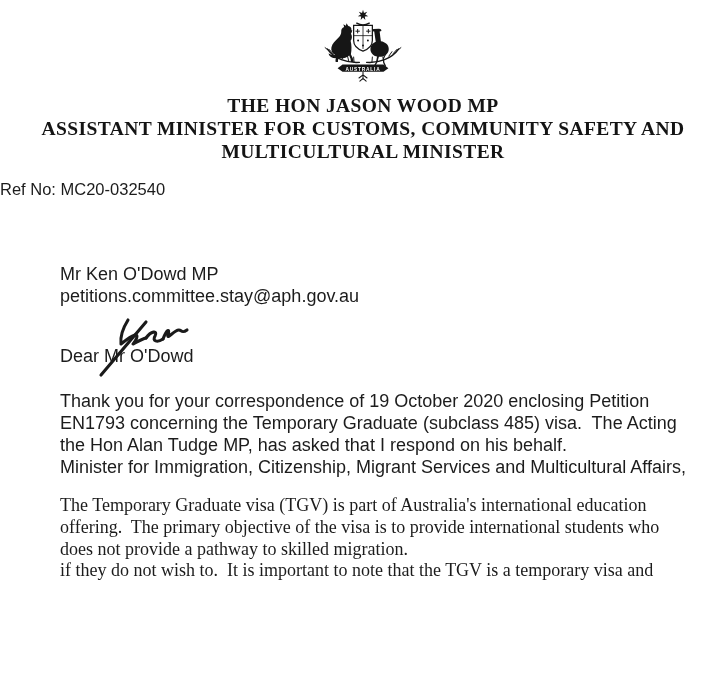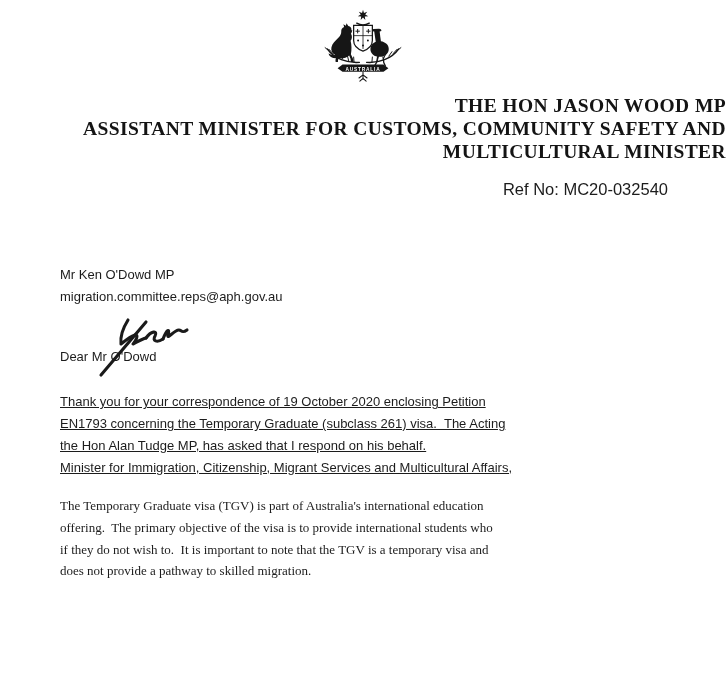--- a/index.html
+++ b/index.html
@@ -1,38 +1,38 @@
 <!DOCTYPE html>
 <html><head>
 <meta charset="utf-8">
 <style>
   html,body { margin:0; padding:0; background:#ffffff; }
   .page {
     position:relative; width:726px; height:680px; background:#ffffff;
     color:#1c1c1c; font-family:"Liberation Sans", sans-serif; overflow:hidden;
   }
-  .letterhead { text-align:right; }
+  .letterhead { text-align:center; }
   .crest { display:block; margin:8px auto 0 auto; width:90px; height:82px; }
   .crest .ink { fill:#161616; }
   .crest .stroke { fill:none; stroke:#161616; stroke-linecap:round; }
   .minister-name, .minister-title {
     font-family:"Liberation Serif", serif; font-weight:700;
     font-size:19.5px; line-height:23px; letter-spacing:0.4px;
     white-space:pre; color:#141414;
   }
   .minister-name { margin-top:4px; }
   .ref-line {
-    margin-top:16px; padding-right:58px; text-align:right;
+    margin-top:16px; padding-right:58px; 
     font-size:16.5px; line-height:20px; white-space:pre;
   }
   .recipient { margin:65px 0 0 60px; }
   .salutation { position:relative; margin:39px 0 0 60px; height:22px; }
-  .bodypara1 { margin:23px 0 0 60px;text-decoration:underline; }
+  .bodypara1 { margin:23px 0 0 60px; }
   .bodypara2 { margin:17px 0 0 60px;font-family:Liberation Serif, serif; }
-  .tline { font-size:13px; line-height:21.7px; white-space:pre; }
+  .tline { font-size:18px; line-height:21.7px; white-space:pre; }
   .handwriting {
     position:absolute; left:30px; top:-32px; width:130px; height:66px;
     pointer-events:none;
   }
   .handwriting path {
     fill:none; stroke:#1a1a1a; stroke-width:3.1;
     stroke-linecap:round; stroke-linejoin:round;
   }
   .banner-text {
     fill:#ffffff; font-family:"Liberation Sans", sans-serif;
@@ -88,40 +88,40 @@
 
     <div class="minister-name">THE HON JASON WOOD MP</div>
     <div class="minister-title">ASSISTANT MINISTER FOR CUSTOMS, COMMUNITY SAFETY AND</div>
     <div class="minister-title">MULTICULTURAL MINISTER</div>
   </div>
 
   <div class="ref-line">Ref No: MC20-032540</div>
 
   <div class="recipient">
     <div class="tline">Mr Ken O'Dowd MP</div>
-    <div class="tline">migration.committee.reps@aph.gov.au</div>
+    <div class="tline">petitions.committee.stay@aph.gov.au</div>
   </div>
 
   <div class="salutation">
     <span class="tline">Dear Mr O'Dowd</span>
     <svg class="handwriting" viewBox="0 0 130 66" aria-label="Ken">
       <path d="M11,61 L56,8"></path>
       <path d="M38,6 C33,14 30,22 31,30 C36,26 41,22 45,21 C49,20 46,27 43,30 C47,28 52,25 56,24"></path>
       <path d="M56,24 C61,17 68,16 65,22 C62,27 67,29 73,25"></path>
       <path d="M73,25 C77,15 80,14 78,21 C77,25 81,20 86,17 C92,13 90,21 97,16"></path>
     </svg>
   </div>
 
   <div class="bodypara1">
     <div class="tline">Thank you for your correspondence of 19 October 2020 enclosing Petition</div>
-    <div class="tline">EN1793 concerning the Temporary Graduate (subclass 261) visa.  The Acting</div>
+    <div class="tline">EN1793 concerning the Temporary Graduate (subclass 485) visa.  The Acting</div>
     <div class="tline">the Hon Alan Tudge MP, has asked that I respond on his behalf.</div>
     <div class="tline">Minister for Immigration, Citizenship, Migrant Services and Multicultural Affairs,</div>
   </div>
 
   <div class="bodypara2">
     <div class="tline">The Temporary Graduate visa (TGV) is part of Australia's international education</div>
     <div class="tline">offering.  The primary objective of the visa is to provide international students who</div>
+    <div class="tline">does not provide a pathway to skilled migration.</div>
     <div class="tline">if they do not wish to.  It is important to note that the TGV is a temporary visa and</div>
-    <div class="tline">does not provide a pathway to skilled migration.</div>
   </div>
 
 </div>
 
 </body></html>

